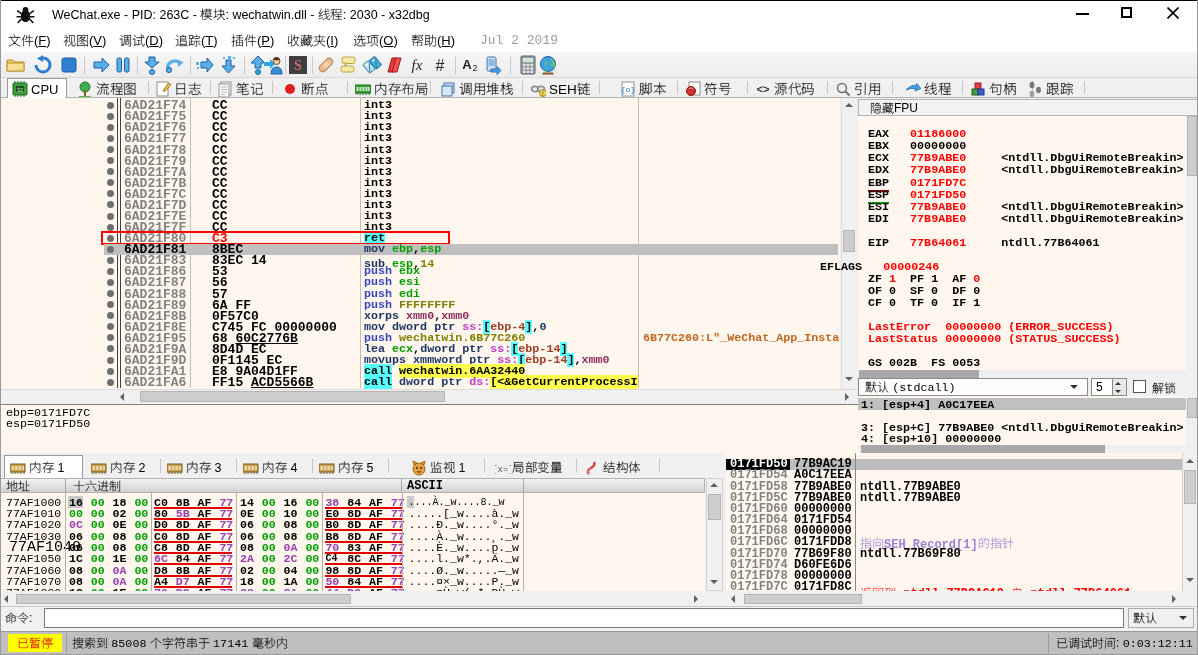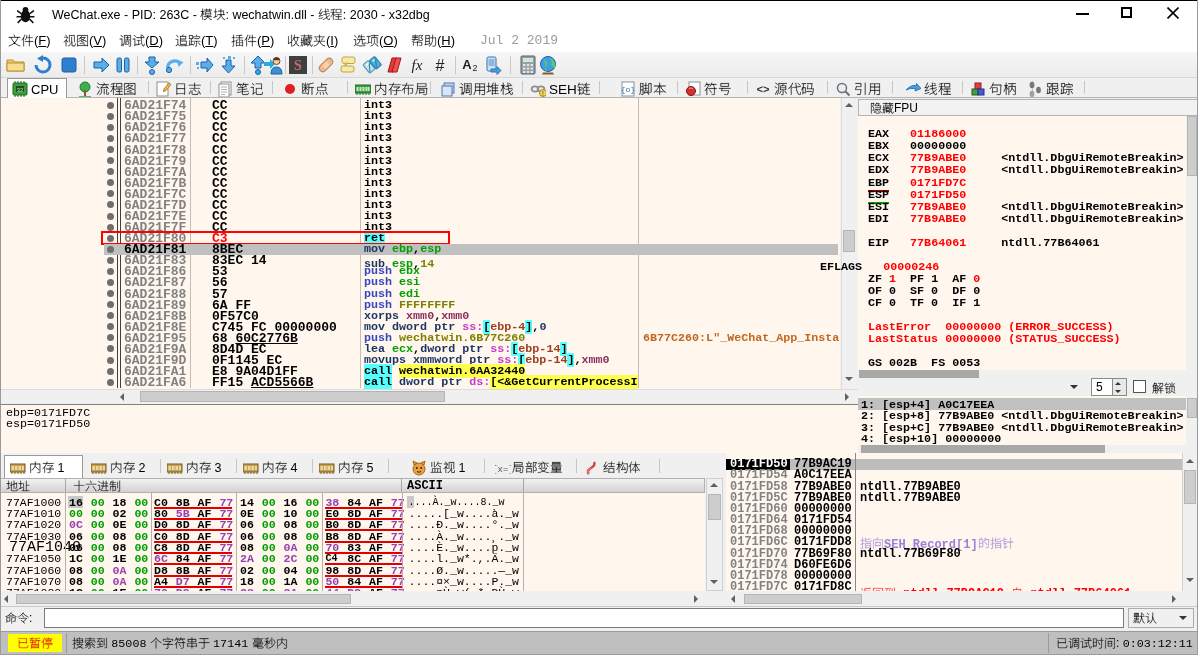--- a/index.html
+++ b/index.html
@@ -624,35 +624,39 @@
     <div class="row mono" style="left:868px;top:273.02px;font-size:11.7px;line-height:12px">ZF <span class="red">1</span>  PF 1  AF <span class="red">0</span></div>
     <div class="row mono" style="left:868px;top:285.08000000000004px;font-size:11.7px;line-height:12px">OF 0  SF 0  DF 0</div>
     <div class="row mono" style="left:868px;top:297.14px;font-size:11.7px;line-height:12px">CF 0  TF 0  IF 1</div>
     <div class="row mono" style="left:868px;top:321.26px;font-size:11.7px;line-height:12px"><span class="red">LastError  00000000 (ERROR_SUCCESS)</span></div>
     <div class="row mono" style="left:868px;top:333.32000000000005px;font-size:11.7px;line-height:12px"><span class="red">LastStatus 00000000 (STATUS_SUCCESS)</span></div>
     <div class="row mono" style="left:868px;top:357.44000000000005px;font-size:11.7px;line-height:12px">GS 002B  FS 0053</div>
     <div class="sb" style="left:1186px;top:116px;width:12px;height:249px"></div>
     <div class="sbt" style="left:1187px;top:116px;width:10px;height:60px"></div>
     <div class="sb" style="left:858px;top:370px;width:340px;height:8px"></div>
     <div class="a" style="left:859px;top:370px;width:120px;height:8px;background:#a8a8a8"></div>
+    <div class="a" style="left:858px;top:378px;width:230px;height:18px;background:#fcfcfc;border:1px solid #8a8a8a;font-size:12px;padding:1px 0 0 6px"><svg class="k" viewBox="0 0 1000 1000">
+        <use href="#u9ed8"></use>
+      </svg><svg class="k" viewBox="0 0 1000 1000">
+        <use href="#u8ba4"></use>
+      </svg> <span class="mr" style="font-size:11.7px">(stdcall)</span></div>
     <div class="tri" style="left:1070px;top:385px;border-left:4px solid transparent;border-right:4px solid transparent;border-top:4px solid #333"></div>
     <div class="a" style="left:1091px;top:378px;width:36px;height:18px;background:#fff;border:1px solid #8a8a8a;font-size:12px;padding:1px 0 0 4px">5</div>
     <div class="a" style="left:1112px;top:379px;width:14px;height:16px;background:#e8e8e8;border-left:1px solid #8a8a8a"></div>
     <div class="tri" style="left:1115px;top:382px;border-left:3px solid transparent;border-right:3px solid transparent;border-bottom:3px solid #333"></div>
     <div class="tri" style="left:1115px;top:390px;border-left:3px solid transparent;border-right:3px solid transparent;border-top:3px solid #333"></div>
     <div class="a" style="left:1133px;top:380px;width:13px;height:13px;background:#fff;border:1px solid #555"></div>
     <div class="a" style="left:1152px;top:381px;font-size:12px"><svg class="k" viewBox="0 0 1000 1000">
         <use href="#u89e3"></use>
       </svg><svg class="k" viewBox="0 0 1000 1000">
         <use href="#u9501"></use>
       </svg></div>
     <div class="a" style="left:858px;top:396px;width:328px;height:49px;background:#fff6ee"></div>
     <div class="a" style="left:858px;top:397.5px;width:328px;height:12px;background:#c0c0c0"></div>
     <div class="row mono" style="left:861px;top:398.5px;font-size:11.7px;line-height:12px">1: [esp+4] A0C17EEA</div>
-    <div class="row mono" style="left:861px;top:410.0px;font-size:11.7px;line-height:12px">2: [esp+8] 77B9ABE0 &lt;ntdll.DbgUiRemoteBreakin&gt;</div>
     <div class="row mono" style="left:861px;top:421.5px;font-size:11.7px;line-height:12px">3: [esp+C] 77B9ABE0 &lt;ntdll.DbgUiRemoteBreakin&gt;</div>
     <div class="row mono" style="left:861px;top:433.0px;font-size:11.7px;line-height:12px">4: [esp+10] 00000000</div>
     <div class="sb" style="left:1186px;top:396px;width:12px;height:49px"></div>
     <div class="sbt" style="left:1187px;top:398px;width:10px;height:20px"></div>
     <div class="sb" style="left:858px;top:445px;width:328px;height:8px"></div>
     <div class="a" style="left:861px;top:445px;width:244px;height:8px;background:#a8a8a8"></div>
     <div class="a" style="left:0;top:453px;width:724px;height:25px;background:#f0f0f0"></div>
     <div class="a" style="left:4px;top:455px;width:79px;height:23px;background:#fff;border:1px solid #9a9a9a;border-bottom:none"></div>
     <svg class="a" style="left:10px;top:460px" width="16" height="16" viewBox="0 0 16 16">
       <rect x="0" y="4" width="15" height="8" fill="#c8a050" stroke="#7a5a20"></rect>

